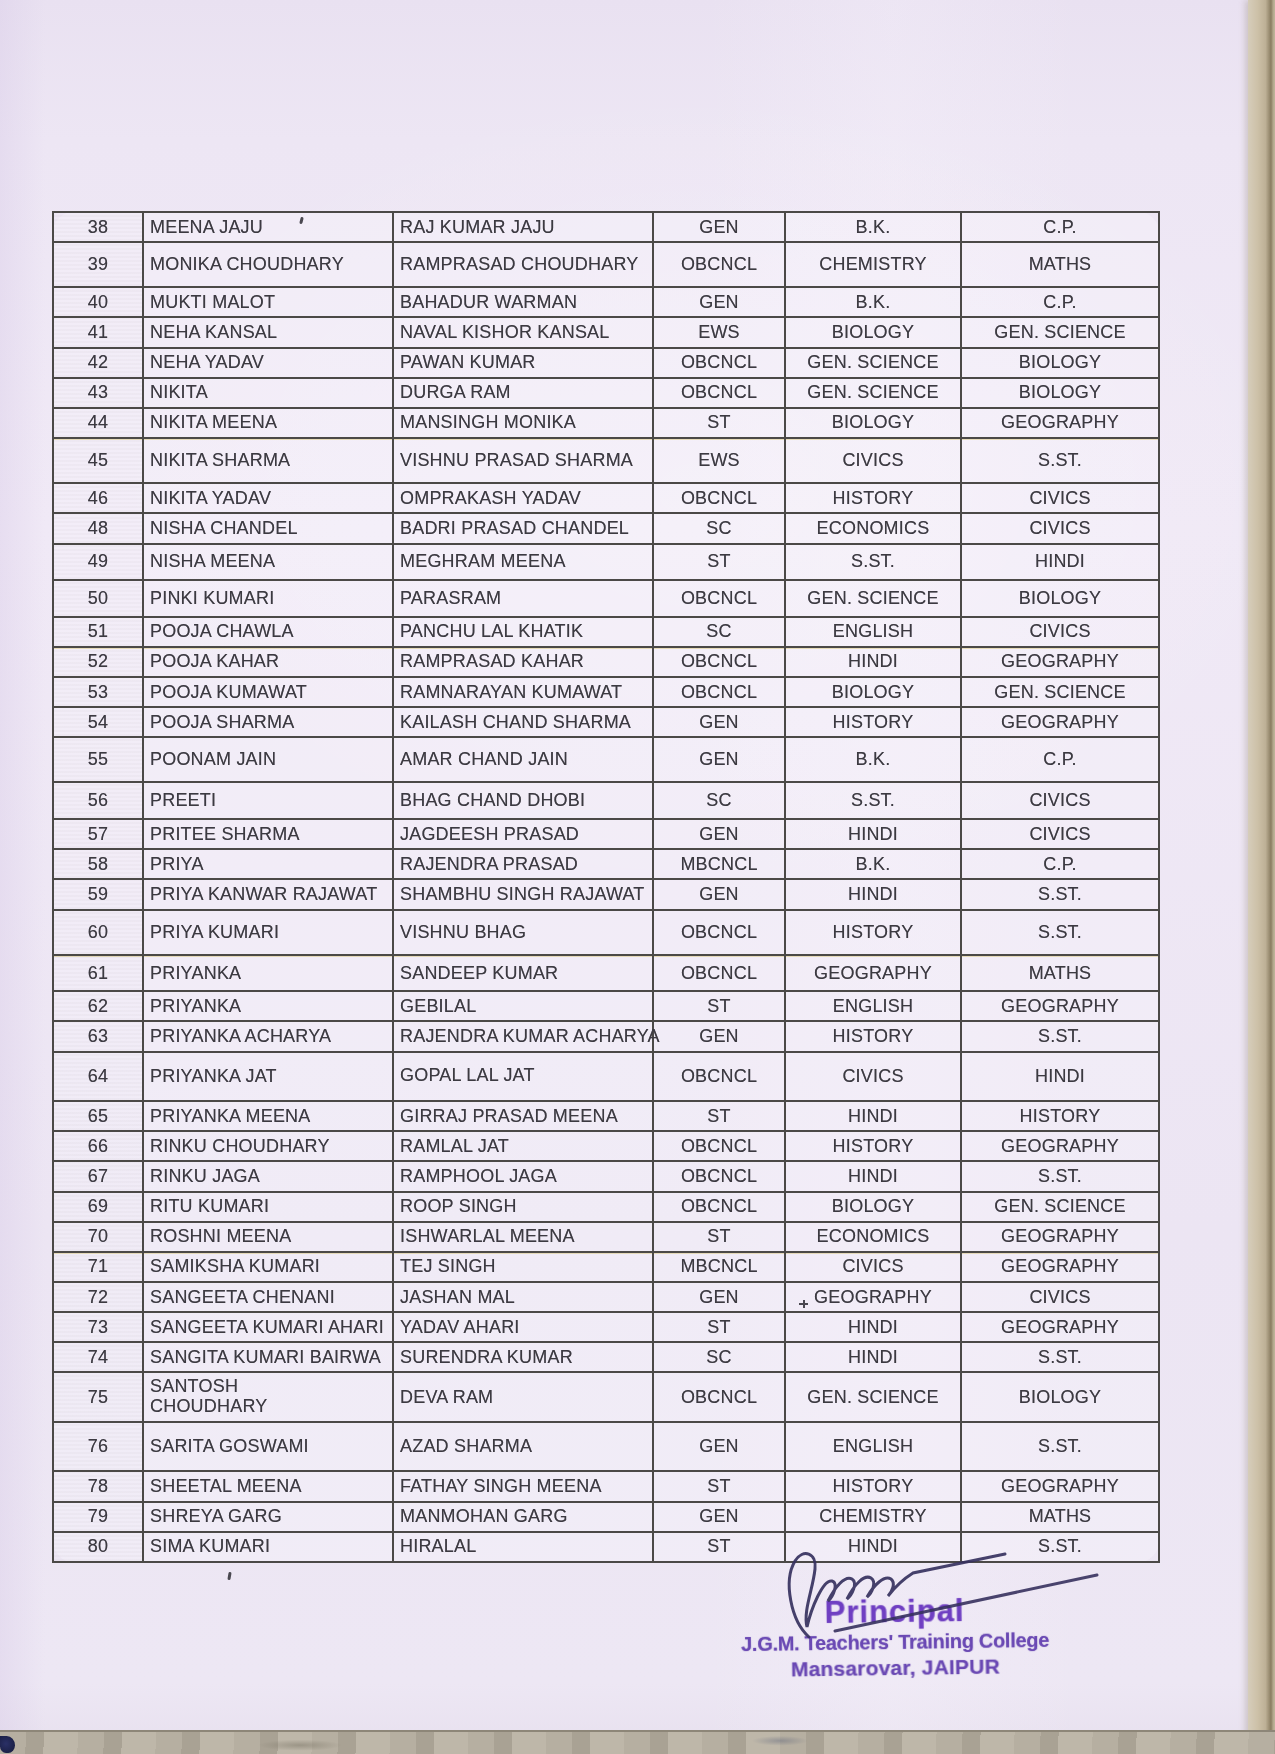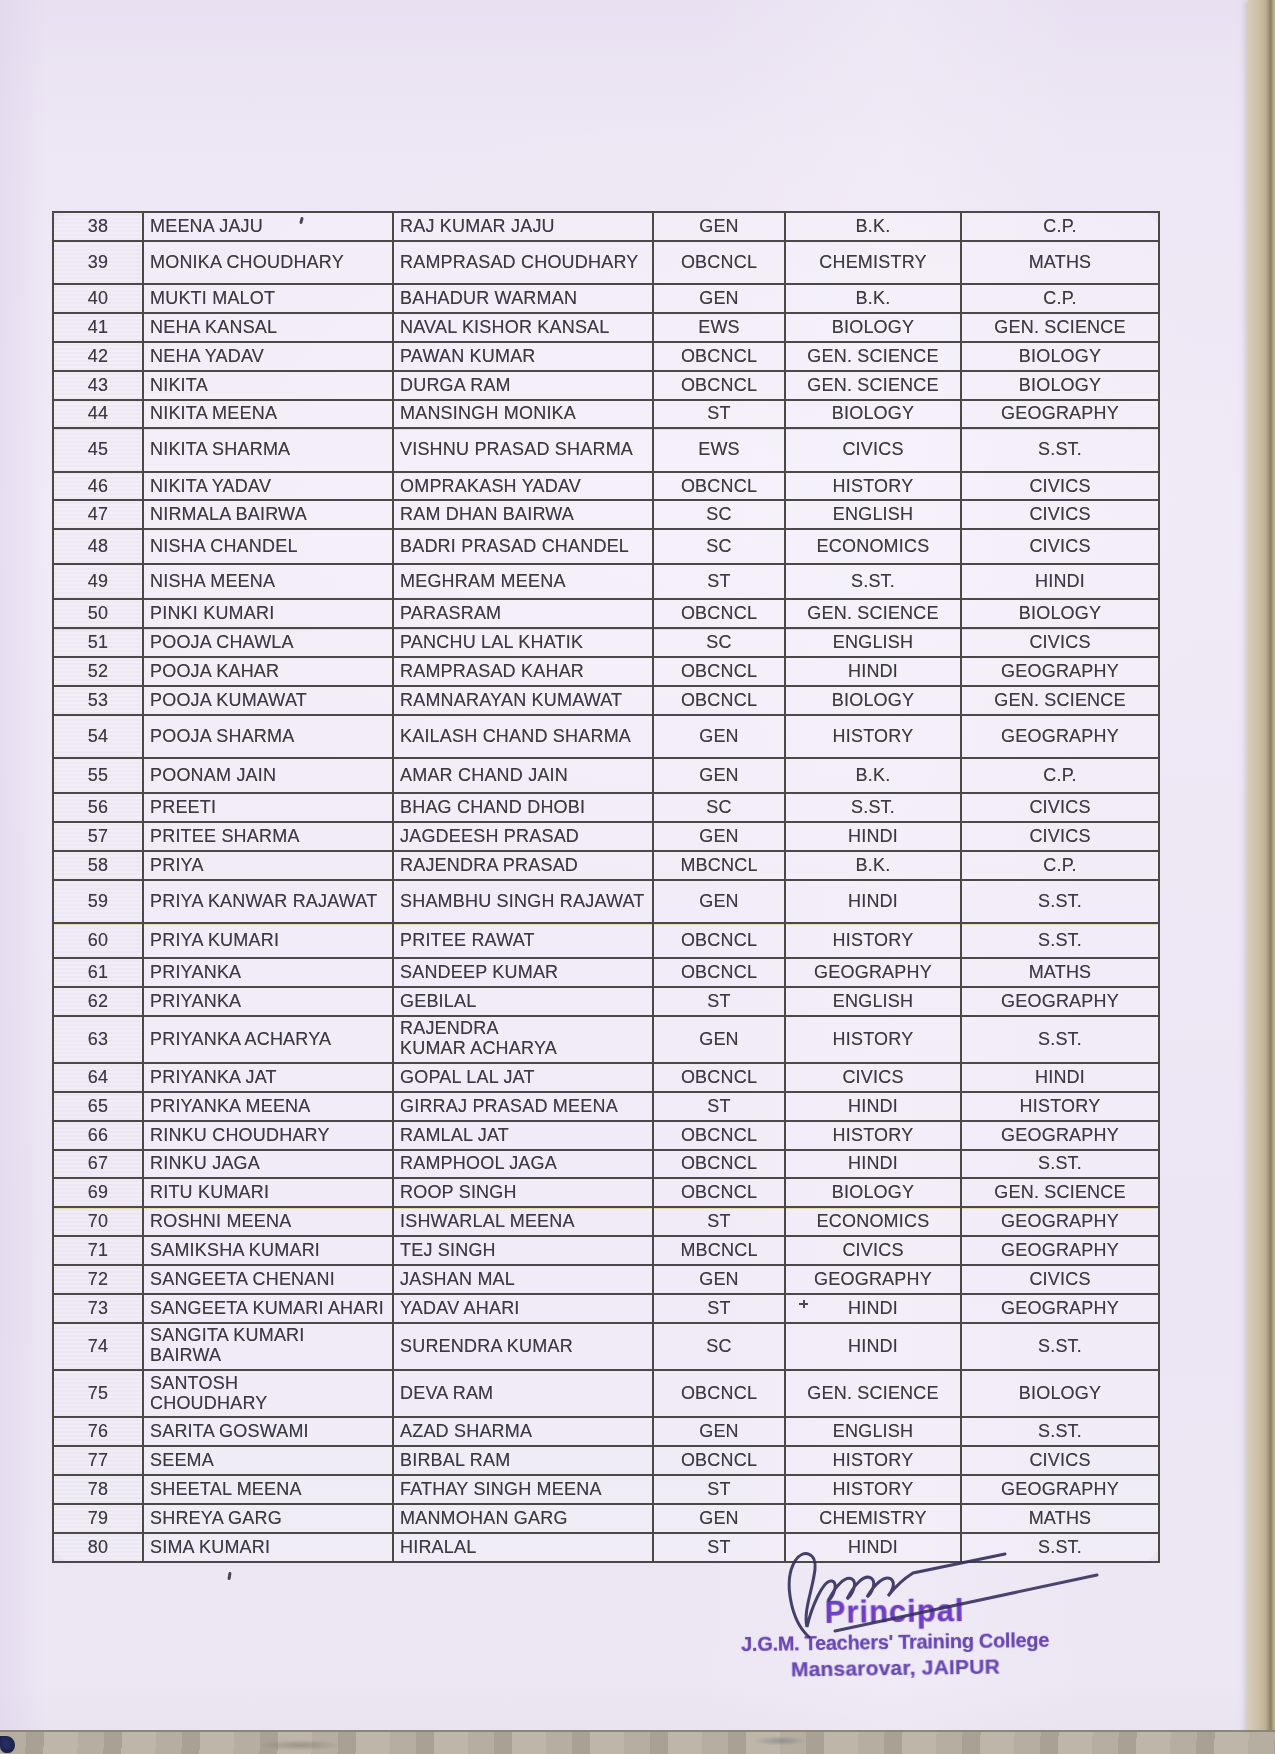--- a/index.html
+++ b/index.html
@@ -187,28 +187,20 @@
       </tr>
       <tr>
         <td class="c0">46</td>
         <td class="c1">NIKITA YADAV</td>
         <td class="c2">OMPRAKASH YADAV</td>
         <td class="c3">OBCNCL</td>
         <td class="c4">HISTORY</td>
         <td class="c5">CIVICS</td>
       </tr>
       <tr>
-        <td class="c0">47</td>
-        <td class="c1">NIRMALA BAIRWA</td>
-        <td class="c2">RAM DHAN BAIRWA</td>
-        <td class="c3">SC</td>
-        <td class="c4">ENGLISH</td>
-        <td class="c5">CIVICS</td>
-      </tr>
-      <tr>
         <td class="c0">48</td>
         <td class="c1">NISHA CHANDEL</td>
         <td class="c2">BADRI PRASAD CHANDEL</td>
         <td class="c3">SC</td>
         <td class="c4">ECONOMICS</td>
         <td class="c5">CIVICS</td>
       </tr>
       <tr>
         <td class="c0">49</td>
         <td class="c1">NISHA MEENA</td>
@@ -293,21 +285,21 @@
         <td class="c0">59</td>
         <td class="c1">PRIYA KANWAR RAJAWAT</td>
         <td class="c2">SHAMBHU SINGH RAJAWAT</td>
         <td class="c3">GEN</td>
         <td class="c4">HINDI</td>
         <td class="c5">S.ST.</td>
       </tr>
       <tr>
         <td class="c0">60</td>
         <td class="c1">PRIYA KUMARI</td>
-        <td class="c2">PRITEE RAWAT</td>
+        <td class="c2">VISHNU BHAG</td>
         <td class="c3">OBCNCL</td>
         <td class="c4">HISTORY</td>
         <td class="c5">S.ST.</td>
       </tr>
       <tr>
         <td class="c0">61</td>
         <td class="c1">PRIYANKA</td>
         <td class="c2">SANDEEP KUMAR</td>
         <td class="c3">OBCNCL</td>
         <td class="c4">GEOGRAPHY</td>
@@ -417,28 +409,20 @@
         <td class="c4">GEN. SCIENCE</td>
         <td class="c5">BIOLOGY</td>
       </tr>
       <tr>
         <td class="c0">76</td>
         <td class="c1">SARITA GOSWAMI</td>
         <td class="c2">AZAD SHARMA</td>
         <td class="c3">GEN</td>
         <td class="c4">ENGLISH</td>
         <td class="c5">S.ST.</td>
-      </tr>
-      <tr>
-        <td class="c0">77</td>
-        <td class="c1">SEEMA</td>
-        <td class="c2">BIRBAL RAM</td>
-        <td class="c3">OBCNCL</td>
-        <td class="c4">HISTORY</td>
-        <td class="c5">CIVICS</td>
       </tr>
       <tr>
         <td class="c0">78</td>
         <td class="c1">SHEETAL MEENA</td>
         <td class="c2">FATHAY SINGH MEENA</td>
         <td class="c3">ST</td>
         <td class="c4">HISTORY</td>
         <td class="c5">GEOGRAPHY</td>
       </tr>
       <tr>

